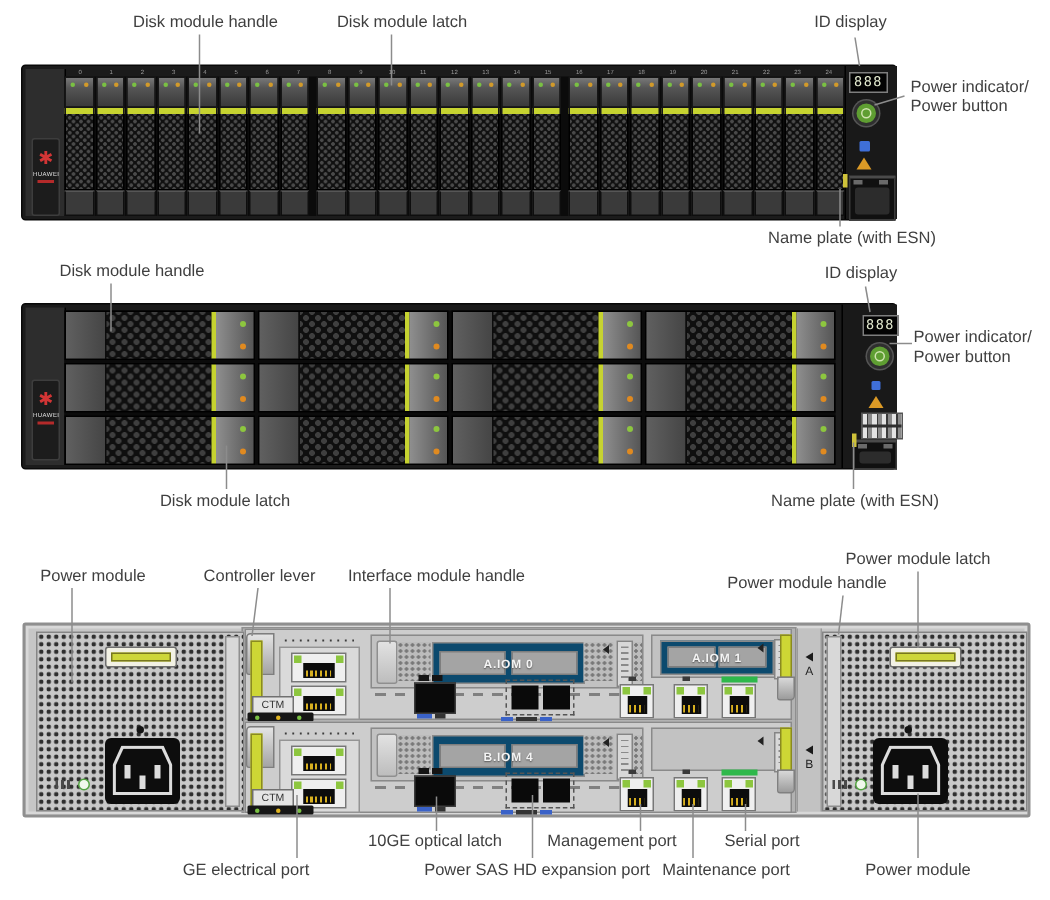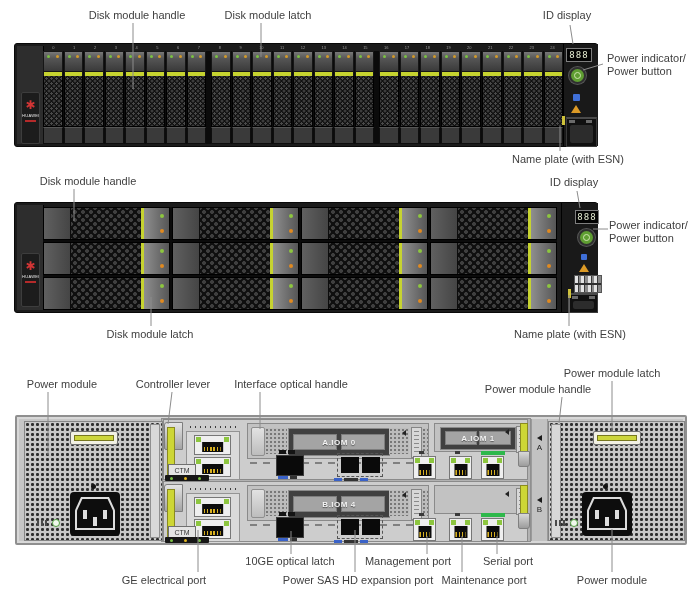--- a/index.html
+++ b/index.html
@@ -154,21 +154,21 @@
   .iom{position:absolute;background:#c2c2c2;border:1px solid #8a8a8a;box-sizing:border-box}
   .iom0{left:83px;top:3px;width:182px;height:36px}
   .iom1{left:270px;top:3px;width:92px;height:29px}
   .tab-handle{position:absolute;left:3px;top:3px;width:12px;height:27px;
               background:linear-gradient(#e2e2e2,#bdbdbd);border:1px solid #8f8f8f;border-radius:2px}
   .perf{position:absolute;top:4px;height:26px;background-color:#bcbcbc;
         background-image:radial-gradient(#787878 1px,transparent 1.3px);background-size:4px 4px}
   .iom0 .p1{left:17px;width:22px}
   .iom0 .p2{left:141px;width:20px}
   .iom0 .p3{left:174px;width:6px}
-  .iom-panel{position:absolute;left:40px;top:4px;width:100px;height:26px;background:#404040;
+  .iom-panel{position:absolute;left:40px;top:4px;width:100px;height:26px;background:#0c4a6e;
              border:1px solid #8a8a8a;display:flex;align-items:center;justify-content:center}
   .inset{position:absolute;top:5px;width:42px;height:14px;background:#a4a4a4;border:1px solid #7e7e7e}
   .inset.a{left:4px}.inset.b{right:4px}
   .iom-label{position:relative;font-size:8px;font-weight:bold;color:#f4f4f4;
              text-shadow:0 1px 1px #555;letter-spacing:.5px;z-index:2}
   .iom1 .iom-panel{left:5px;top:3px;width:74px;height:21px}
   .iom1 .inset{top:3px;width:30px;height:12px}
   .lever-tab{position:absolute;left:163px;top:3px;width:9px;height:29px;background:#d8d8d8;border:1px solid #858585}
   .lever-tab::after{content:"";position:absolute;left:2px;right:2px;top:3px;bottom:3px;
              background:repeating-linear-gradient(#8a8a8a 0 1px,transparent 1px 4px)}
@@ -224,21 +224,21 @@
   <div class="lbl" style="left:574px;top:176px">ID display</div>
   <div class="lbl-l" style="left:609px;top:219px">
     <div>Power indicator/</div>
     <div>Power button</div>
   </div>
   <div class="lbl" style="left:150px;top:328px">Disk module latch</div>
   <div class="lbl" style="left:570px;top:328px">Name plate (with ESN)</div>
 
   <div class="lbl" style="left:62px;top:378px">Power module</div>
   <div class="lbl" style="left:173px;top:378px">Controller lever</div>
-  <div class="lbl" style="left:291px;top:378px">Interface optical handle</div>
+  <div class="lbl" style="left:291px;top:378px">Interface module handle</div>
   <div class="lbl" style="left:612px;top:367px">Power module latch</div>
   <div class="lbl" style="left:538px;top:383px">Power module handle</div>
   <div class="lbl" style="left:290px;top:555px">10GE optical latch</div>
   <div class="lbl" style="left:408px;top:555px">Management port</div>
   <div class="lbl" style="left:508px;top:555px">Serial port</div>
   <div class="lbl" style="left:164px;top:574px">GE electrical port</div>
   <div class="lbl" style="left:358px;top:574px">Power SAS HD expansion port</div>
   <div class="lbl" style="left:484px;top:574px">Maintenance port</div>
   <div class="lbl" style="left:612px;top:574px">Power module</div>
 

